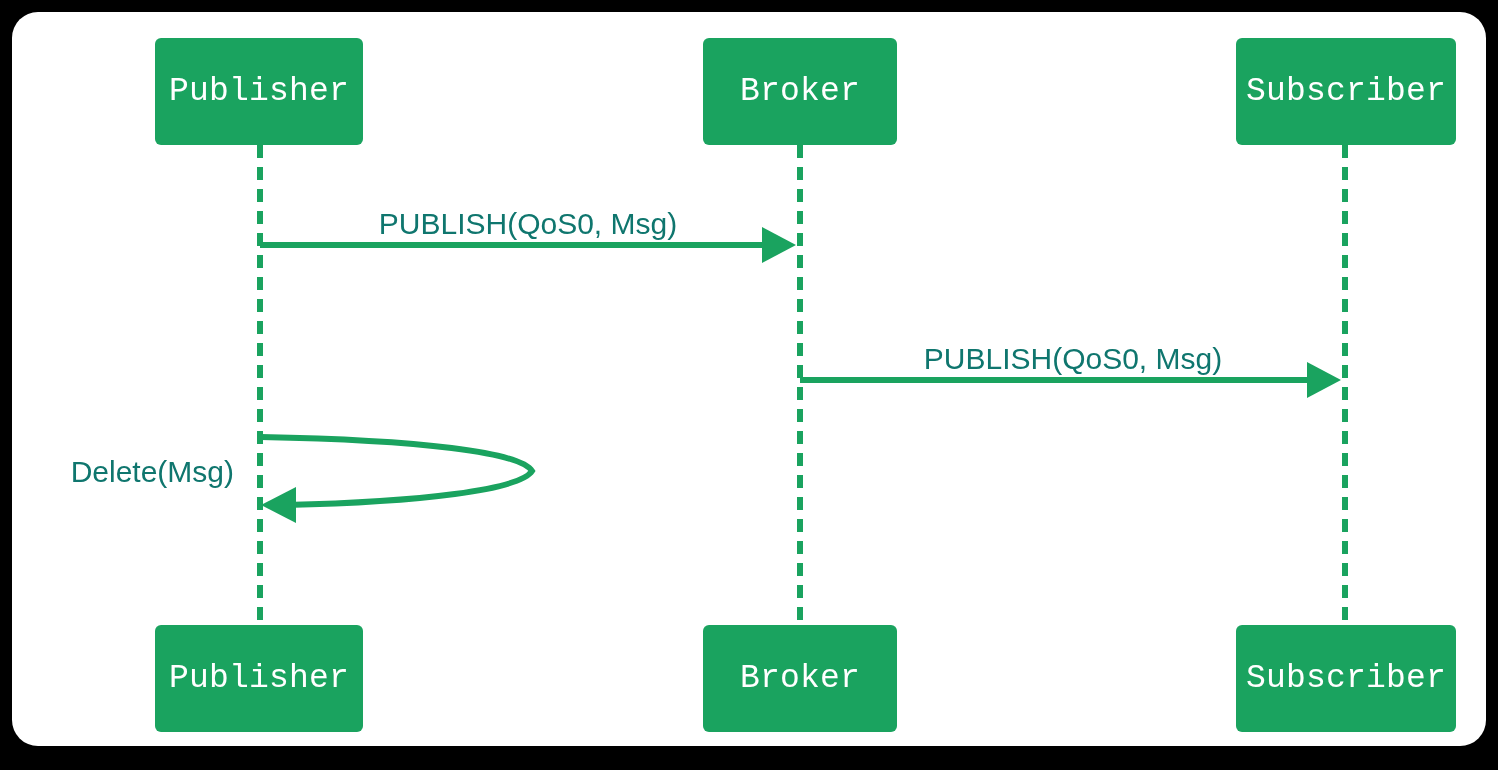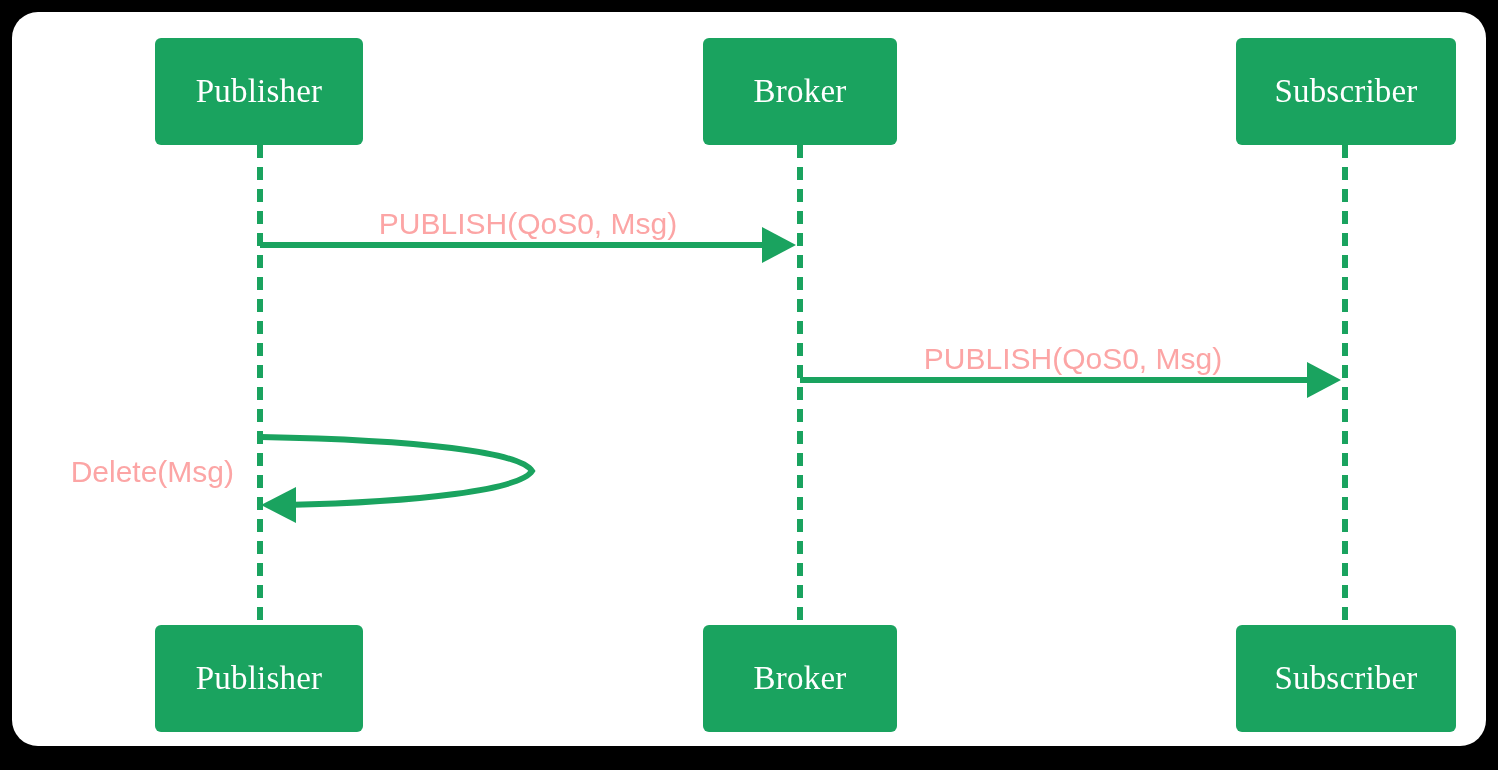--- a/index.html
+++ b/index.html
@@ -40,30 +40,30 @@
     position: absolute;
     background: #1AA35F;
     border-radius: 6px;
     display: flex;
     align-items: center;
     justify-content: center;
     box-sizing: border-box;
   }
   .participant-label {
     color: #ffffff;
-    font-family: Liberation Serif, serif;
+    font-family: Liberation Mono, monospace;
     font-size: 33px;
     font-weight: 400;
     letter-spacing: 0.2px;
     white-space: nowrap;
     line-height: 1;
   }
   .message-label {
     position: absolute;
-    color: #fca5a5;
+    color: #0f766e;
     font-family: "Liberation Sans", sans-serif;
     font-size: 30px;
     font-weight: 400;
     white-space: nowrap;
     line-height: 1;
   }
   .message-label.center {
     transform: translate(-50%, -50%);
   }
   .message-label.right-of {

